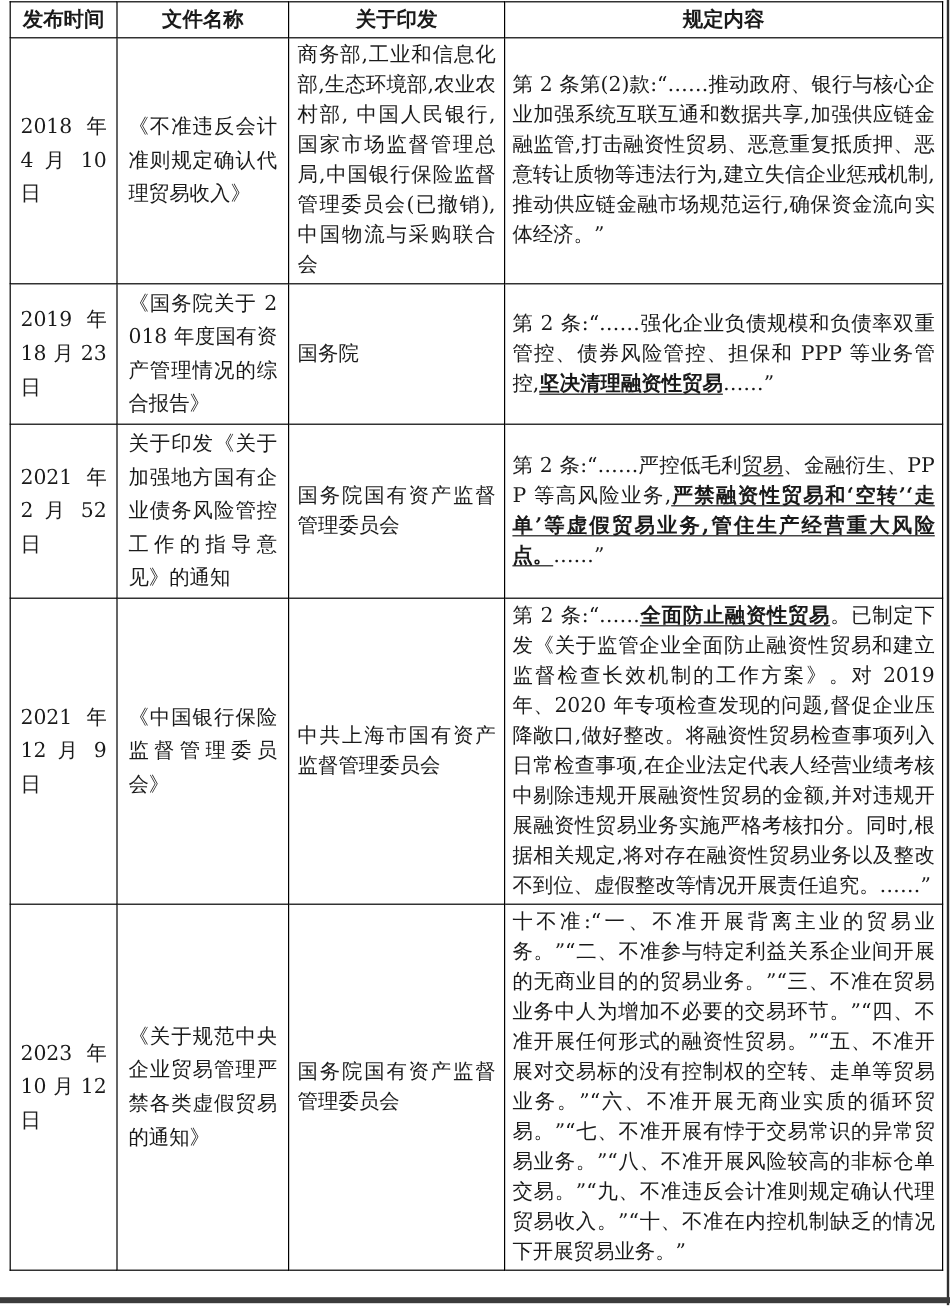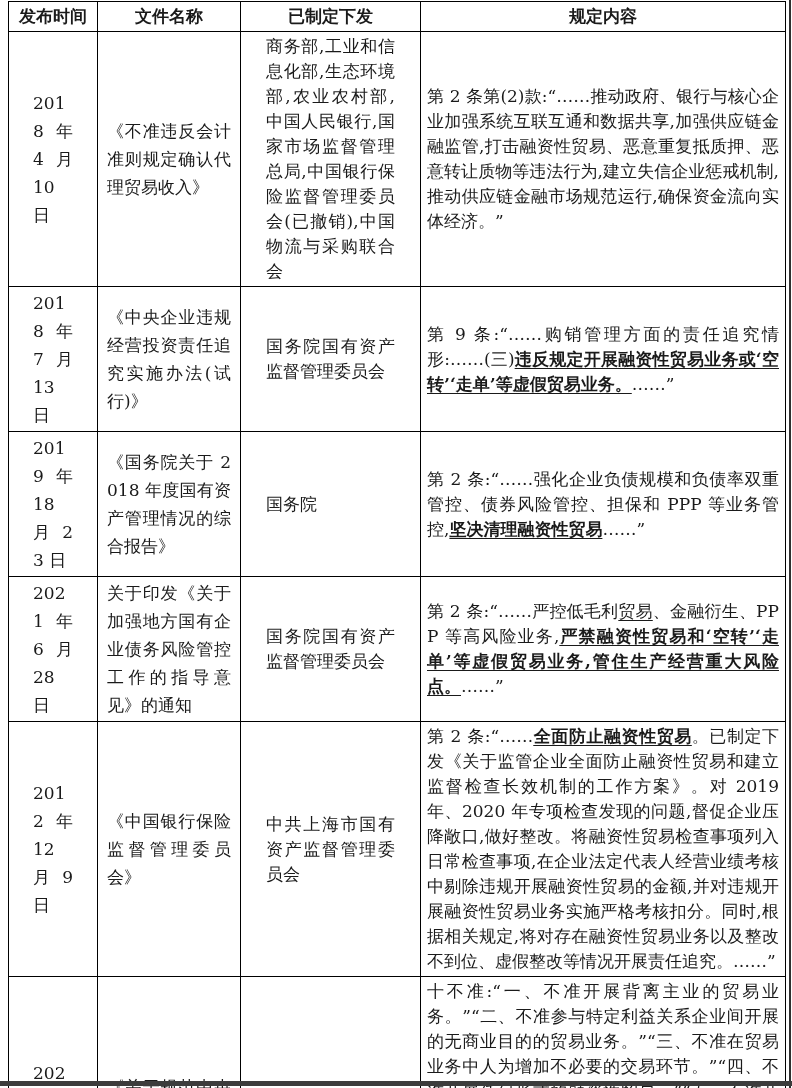--- a/index.html
+++ b/index.html
@@ -11,23 +11,23 @@
     position:absolute;left:8px;top:1px;width:777px;
     border-collapse:collapse;table-layout:fixed;
   }
   .reg th,.reg td{
     border:1px solid #000;font-size:17px;vertical-align:middle;
     padding:2px 6px;word-break:break-all;overflow:hidden;
   }
   .reg th{
     font-weight:bold;text-align:center;padding:3px 2px;font-size:17px;
   }
-  td.c-date{line-height:28px;text-align:justify;padding:2px 24px;}
+  td.c-date{line-height:28px;text-align:justify;padding:2px 8px;}
   td.c-name{line-height:28px;text-align:justify;padding:2px 9px;}
-  td.c-dept{line-height:25px;text-align:justify;padding:2px 25px;}
+  td.c-dept{line-height:25px;text-align:justify;padding:2px 7px;}
   td.c-content{line-height:25px;text-align:justify;padding:2px 6px;vertical-align:middle;}
   .seg{text-underline-offset:3px;}
   .seg.u{text-decoration:underline;}
   .seg.bu{font-weight:bold;text-decoration:underline;}
   .right-rule{position:absolute;top:0;right:1px;width:2px;height:1088px;background:#2f2f2f;}
   .bottom-rule{position:absolute;left:0;bottom:2px;width:792px;height:5px;background:#3c3c3c;}
 </style>
 </head>
 <body>
 
@@ -36,59 +36,51 @@
     <colgroup>
       <col style="width:89px">
         <col style="width:143px">
         <col style="width:180px">
         <col style="width:365px">
     </colgroup>
     <thead>
       <tr style="height:30px">
         <th>发布时间</th>
         <th>文件名称</th>
-        <th>已制定下发</th>
+        <th>关于印发</th>
         <th>规定内容</th>
       </tr>
     </thead>
     <tbody>
       <tr style="height:201px">
         <td class="c-date">2018 年 4 月 10 日</td>
         <td class="c-name">《不准违反会计准则规定确认代理贸易收入》</td>
         <td class="c-dept">商务部,工业和信息化部,生态环境部,农业农村部, 中国人民银行,国家市场监督管理总局,中国银行保险监督管理委员会(已撤销),中国物流与采购联合会</td>
         <td class="c-content">
           <span class="seg">第 2 条第(2)款:“……推动政府、银行与核心企业加强系统互联互通和数据共享,加强供应链金融监管,打击融资性贸易、恶意重复抵质押、恶意转让质物等违法行为,建立失信企业惩戒机制,推动供应链金融市场规范运行,确保资金流向实体经济。”</span>
         </td>
       </tr>
-      <tr style="height:98px">
-        <td class="c-date">2018 年 7 月 13 日</td>
-        <td class="c-name">《中央企业违规经营投资责任追究实施办法(试行)》</td>
-        <td class="c-dept">国务院国有资产监督管理委员会</td>
-        <td class="c-content">
-          <span class="seg">第 9 条:“……购销管理方面的责任追究情形:……(三)</span><span class="seg bu">违反规定开展融资性贸易业务或‘空转’‘走单’等虚假贸易业务。</span><span class="seg">……”</span>
-        </td>
-      </tr>
       <tr style="height:100px">
         <td class="c-date">2019 年 18 月 23 日</td>
         <td class="c-name">《国务院关于 2018 年度国有资产管理情况的综合报告》</td>
         <td class="c-dept">国务院</td>
         <td class="c-content">
           <span class="seg">第 2 条:“……强化企业负债规模和负债率双重管控、债券风险管控、担保和 PPP 等业务管控,</span><span class="seg bu">坚决清理融资性贸易</span><span class="seg">……”</span>
         </td>
       </tr>
       <tr style="height:127px">
-        <td class="c-date">2021 年 6 月 28 日</td>
+        <td class="c-date">2021 年 2 月 52 日</td>
         <td class="c-name">关于印发《关于加强地方国有企业债务风险管控工作的指导意见》的通知</td>
         <td class="c-dept">国务院国有资产监督管理委员会</td>
         <td class="c-content">
           <span class="seg">第 2 条:“……严控低毛利</span><span class="seg u">贸易</span><span class="seg">、金融衍生、PPP 等高风险业务,</span><span class="seg bu">严禁融资性贸易和‘空转’‘走单’等虚假贸易业务,管住生产经营重大风险点。</span><span class="seg">……”</span>
         </td>
       </tr>
       <tr style="height:249px">
-        <td class="c-date">2012 年 12 月 9 日</td>
+        <td class="c-date">2021 年 12 月 9 日</td>
         <td class="c-name">《中国银行保险监督管理委员会》</td>
         <td class="c-dept">中共上海市国有资产监督管理委员会</td>
         <td class="c-content">
           <span class="seg">第 2 条:“……</span><span class="seg bu">全面防止融资性贸易</span><span class="seg">。已制定下发《关于监管企业全面防止融资性贸易和建立监督检查长效机制的工作方案》。对 2019 年、2020 年专项检查发现的问题,督促企业压降敞口,做好整改。将融资性贸易检查事项列入日常检查事项,在企业法定代表人经营业绩考核中剔除违规开展融资性贸易的金额,并对违规开展融资性贸易业务实施严格考核扣分。同时,根据相关规定,将对存在融资性贸易业务以及整改不到位、虚假整改等情况开展责任追究。……”</span>
         </td>
       </tr>
       <tr style="height:270px">
         <td class="c-date">2023 年 10 月 12 日</td>
         <td class="c-name">《关于规范中央企业贸易管理严禁各类虚假贸易的通知》</td>
         <td class="c-dept">国务院国有资产监督管理委员会</td>

